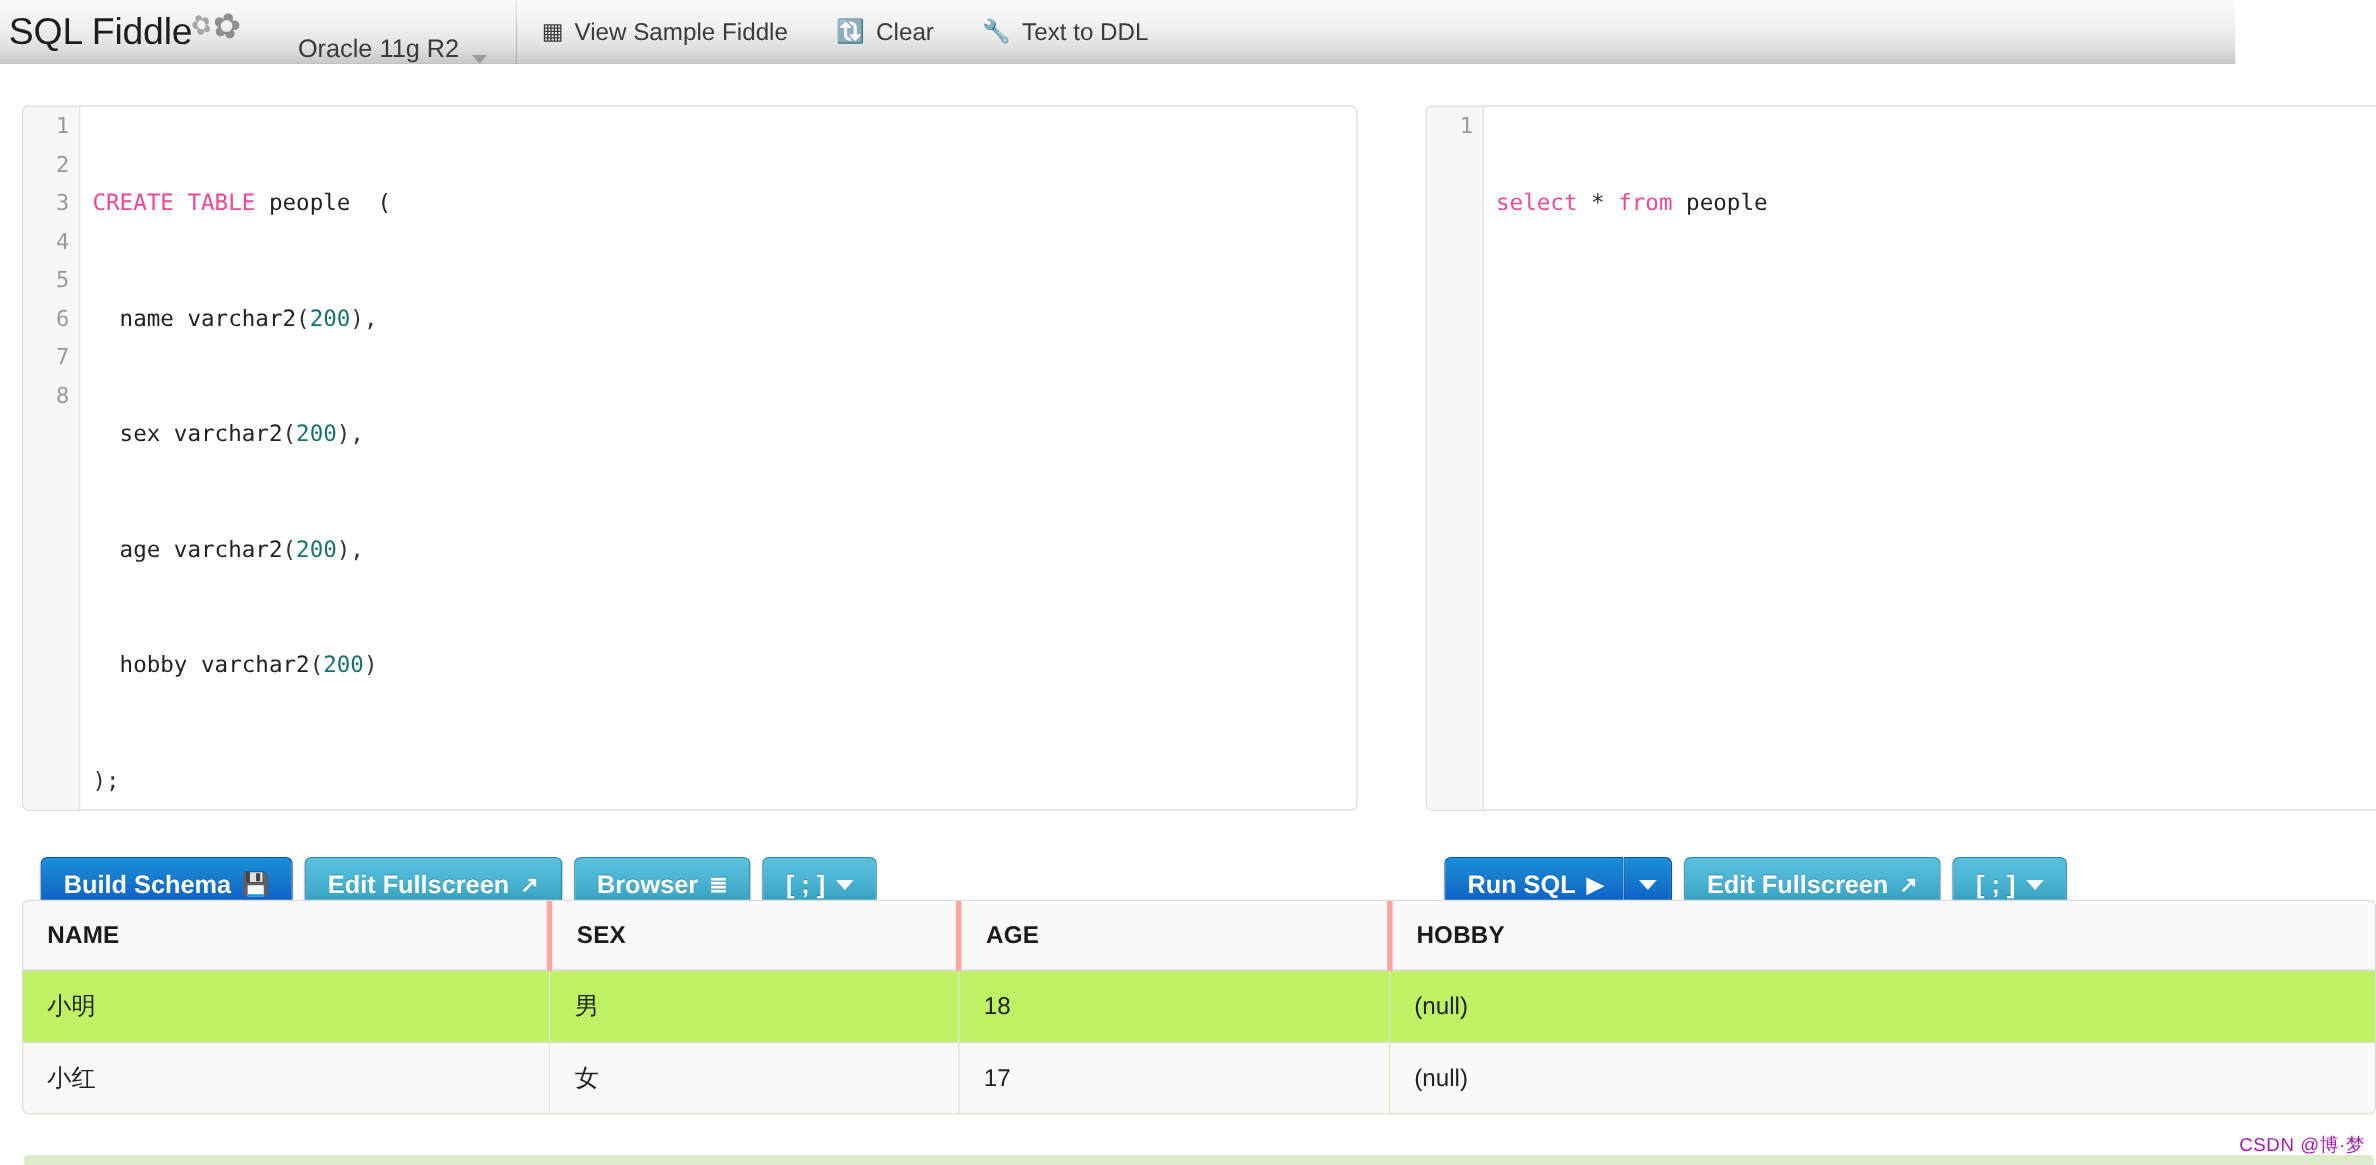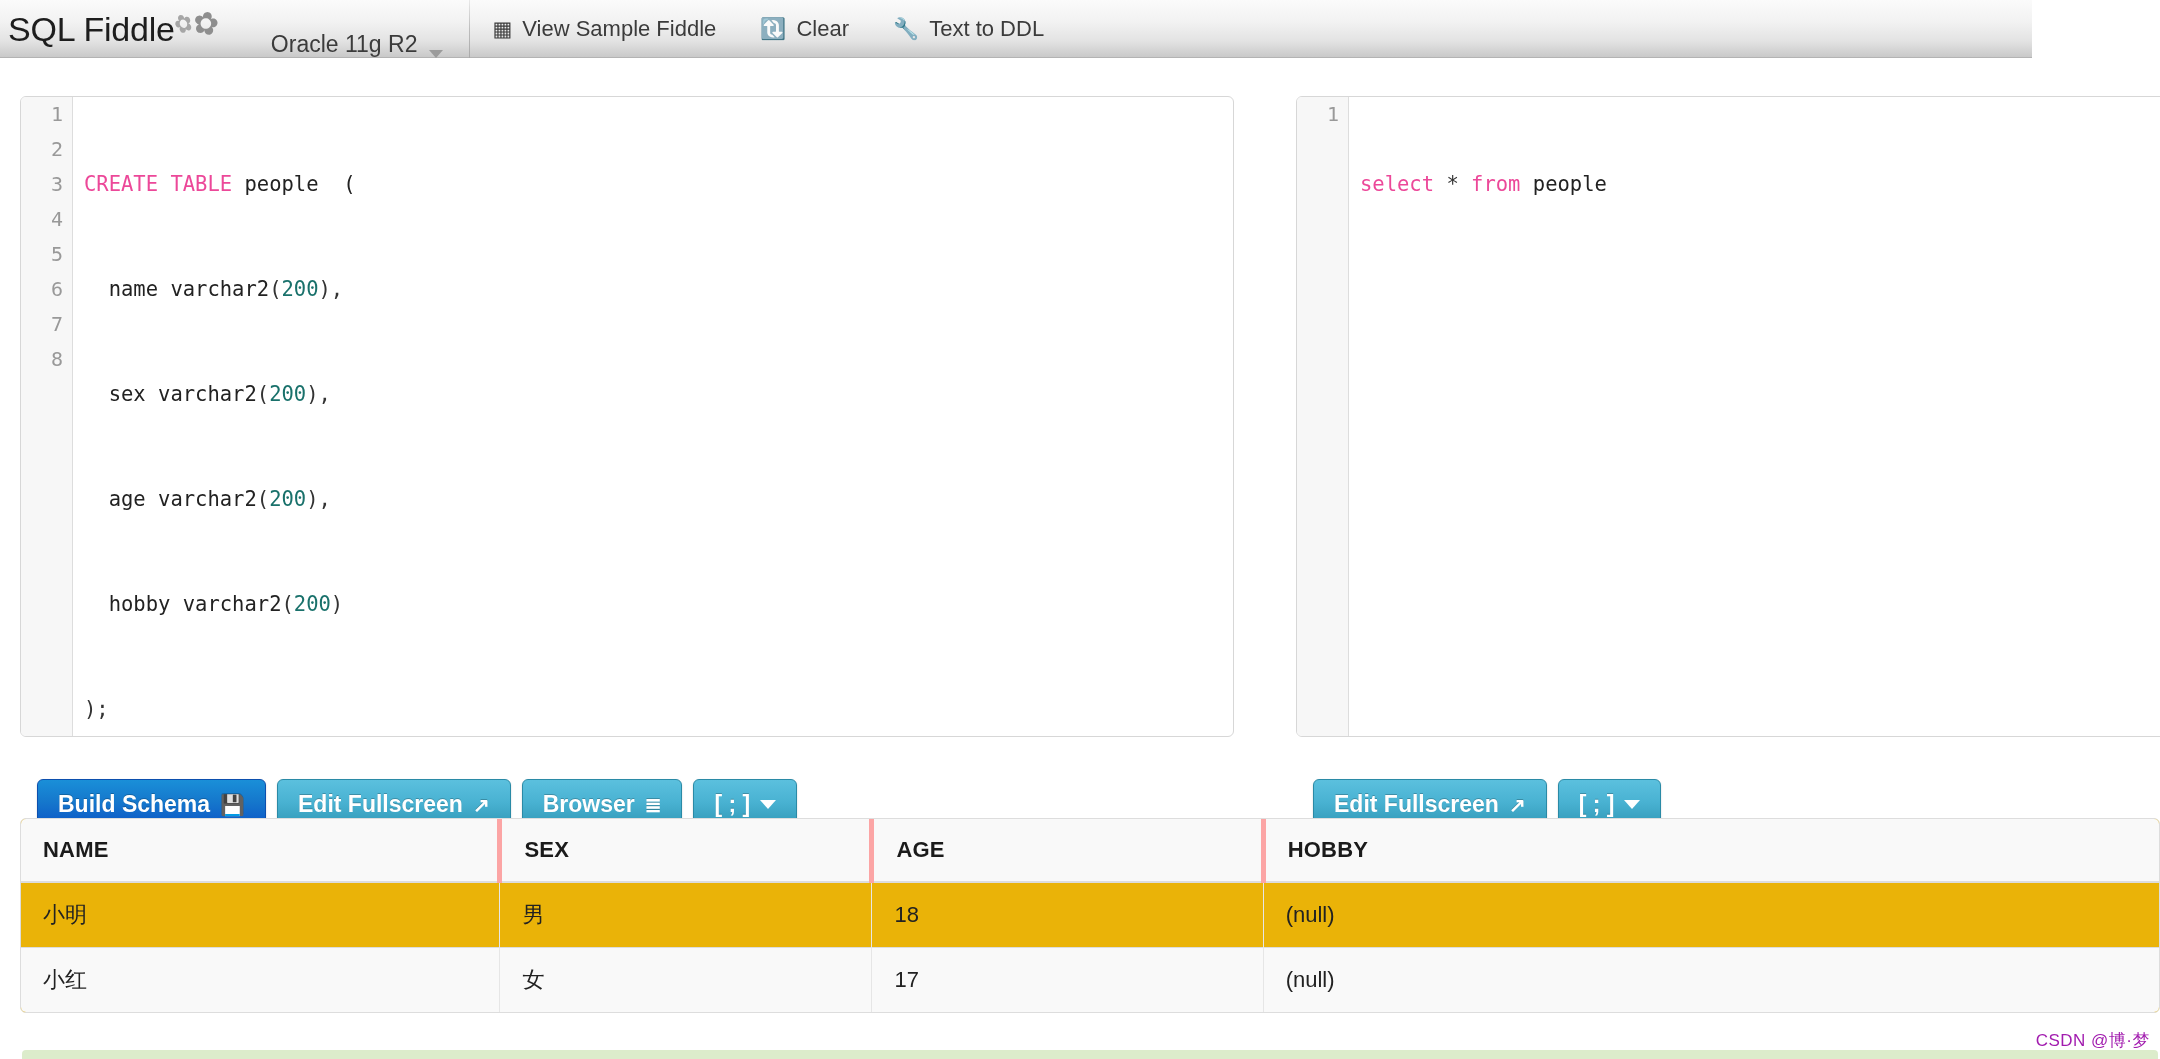--- a/index.html
+++ b/index.html
@@ -121,21 +121,21 @@
   .btn-split-tog  { border-top-left-radius: 0; border-bottom-left-radius: 0; width: 44px; padding: 0; border-left: 1px solid rgba(0,0,0,0.22); }
   .caret-w { width:0;height:0;border-left:8px solid transparent;border-right:8px solid transparent;border-top:9px solid #fff; }
   .g { font-size: 20px; line-height: 1; display:inline-block; }
   .g-expand { transform: rotate(0deg); }
 
   
   #results {
     position: absolute; left: 20px; top: 818px;
     width: 2140px;
     border: 1px solid #dddddd; border-radius: 6px;
-    background: #eab308; overflow: hidden;
+    background: #bef264; overflow: hidden;
   }
   table.res { width: 100%; border-collapse: collapse; table-layout: fixed; }
   table.res th {
     text-align: left; font-size: 22px; font-weight: 700; color: #1b1b1b;
     padding: 18px 22px; background: #f9f9f9;
     border-bottom: 2px solid #dddddd;
     font-family: "Liberation Sans Narrow", "Liberation Sans", sans-serif;
     letter-spacing: 0.2px;
   }
   table.res td {
@@ -251,20 +251,29 @@
     <span>Browser</span>
     <span class="g">≣</span>
   </div>
   <div class="btn btn-info">
     <span>[ ; ]</span>
     <span class="caret-w"></span>
   </div>
 </div>
 
 <div id="btnbar-right" class="btnbar">
+  <div style="display:flex">
+    <div class="btn btn-primary btn-split-main">
+      <span>Run SQL</span>
+      <span class="g">▶</span>
+    </div>
+    <div class="btn btn-primary btn-split-tog">
+      <span class="caret-w"></span>
+    </div>
+  </div>
   <div class="btn btn-info">
     <span>Edit Fullscreen</span>
     <span class="g g-expand">↗</span>
   </div>
   <div class="btn btn-info">
     <span>[ ; ]</span>
     <span class="caret-w"></span>
   </div>
 </div>
 

